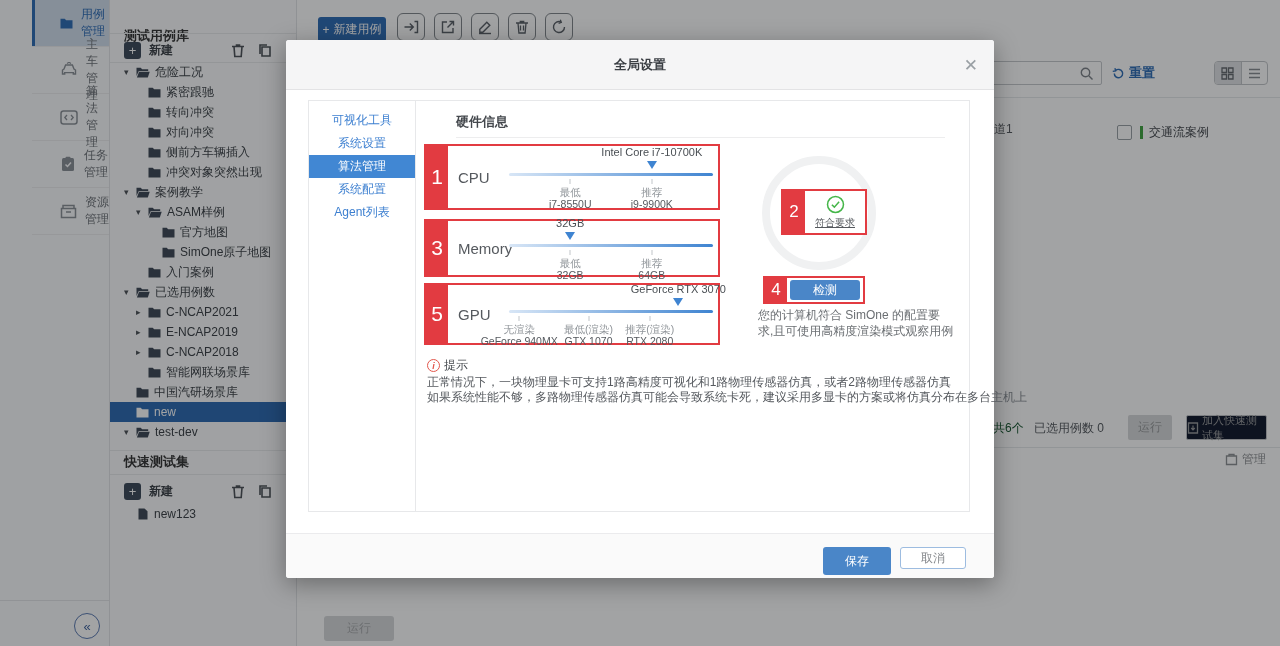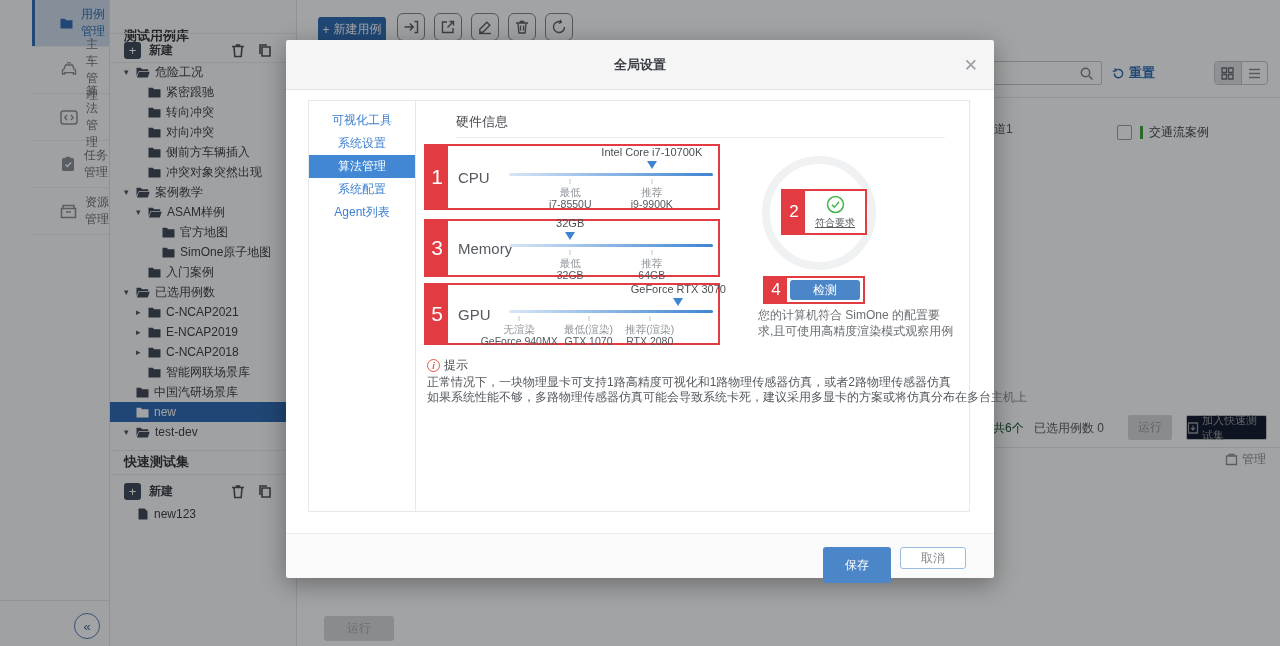--- a/index.html
+++ b/index.html
@@ -64,21 +64,21 @@
   .overlay { position:absolute; left:0; top:0; right:0; bottom:0; background:rgba(10,12,16,0.38); z-index:5; }
   .modal { position:absolute; left:286px; top:40px; width:708px; height:538px; background:#fff; border-radius:3px; box-shadow:0 6px 24px rgba(0,0,0,0.35); z-index:10; }
   .m-header { height:50px; background:#f5f5f6; border-bottom:1px solid #e3e3e5; border-radius:3px 3px 0 0; position:relative; }
   .m-title { text-align:center; line-height:50px; font-size:13px; color:#3b3f44; font-weight:bold; }
   .m-close { position:absolute; right:16px; top:0; height:50px; display:flex; align-items:center; color:#9aa0a5; font-size:17px; }
   .m-panel { position:absolute; left:22px; top:60px; width:662px; height:412px; border:1px solid #e7e8ea; background:#fff; }
   .m-nav { position:absolute; left:0; top:0; bottom:0; width:107px; border-right:1px solid #e7e8ea; padding-top:8px; }
   .m-nav-item { height:23px; line-height:23px; text-align:center; font-size:12px; color:#3c7fd0; }
   .m-nav-item.selected { background:#4187d3; color:#fff; }
   .m-content { position:absolute; left:107px; right:0; top:0; bottom:0; }
-  .hw-title { position:absolute; left:40px; top:12px; font-size:13px; color:#44484d; }
+  .hw-title { position:absolute; left:40px; top:12px; font-size:13px; color:#44484d;font-weight:bold; }
   .hw-divider { position:absolute; left:40px; right:24px; top:36px; height:1px; background:#ededee; }
   .hw-stack { position:absolute; left:8px; top:43px; width:296px; }
   .hw-row { position:relative; border:2px solid #e23b41; background:#fff; }
   .mark-tab { position:absolute; left:0; top:0; bottom:0; width:22px; background:#e23b41; color:#fff; font-size:21px; display:flex; align-items:center; justify-content:center; }
   .hw-label { position:absolute; left:32px; top:50%; transform:translateY(-50%); font-size:15px; color:#55595e; }
   .hw-slider { position:absolute; left:83px; width:204px; top:50%; transform:translateY(-50%); height:62px; }
   .cur-label { position:absolute; top:0; transform:translateX(-50%); white-space:nowrap; font-size:11px; color:#4a4f54; }
   .cur-marker { position:absolute; top:15px; transform:translateX(-50%); width:0; height:0; border-left:5px solid transparent; border-right:5px solid transparent; border-top:8px solid #3f84d1; }
   .track { position:absolute; left:0; right:0; top:27px; height:3px; border-radius:2px; background:linear-gradient(to right,#d8e6f6,#3f84d1); }
   .tick { position:absolute; top:33px; width:0; }
@@ -92,21 +92,21 @@
   .box-status .bs-body { flex:1; display:flex; flex-direction:column; align-items:center; justify-content:center; gap:2px; }
   .bs-label { font-size:10px; color:#55595e;text-decoration:underline; }
   .box-detect { left:347px; top:175px; width:102px; height:28px; }
   .box-detect .bd-body { flex:1; display:flex; align-items:center; justify-content:center; }
   .btn-detect { width:70px; height:20px; background:#4a86c8; border-radius:3px; color:#fff; font-size:12px; display:flex; align-items:center; justify-content:center; }
   .detect-desc { position:absolute; left:342px; top:206px; width:214px; font-size:12px; color:#6b6f73; line-height:16px; }
   .hint-head { position:absolute; left:11px; top:256px; display:flex; align-items:center; gap:4px; font-size:12px; color:#44484d; }
   .hint-i { width:13px; height:13px; border:1px solid #e2574c; border-radius:50%; color:#e2574c; font-size:9px; display:flex; align-items:center; justify-content:center; font-style:italic; font-weight:bold; }
   .hint-lines { position:absolute; left:11px; top:274px; font-size:12px; color:#55595e; line-height:15px; white-space:nowrap; }
   .m-footer { position:absolute; left:0; right:0; bottom:0; height:45px; background:#fafafa; border-top:1px solid #ebebed; border-radius:0 0 3px 3px; }
-  .btn-save { position:absolute; left:537px; top:13px; width:68px; height:36px; background:#4a86c8; border-radius:3px; color:#fff; font-size:12px; display:flex; align-items:center; justify-content:center; }
+  .btn-save { position:absolute; left:537px; top:13px; width:68px; height:28px; background:#4a86c8; border-radius:3px; color:#fff; font-size:12px; display:flex; align-items:center; justify-content:center; }
   .btn-cancel { position:absolute; left:614px; top:13px; width:66px; height:22px; background:#fff; border:1px solid #9dbce0; border-radius:3px; color:#85888c; font-size:12px; display:flex; align-items:center; justify-content:center; }
   svg { display:block; }
 </style>
 </head>
 <body>
 
 <div id="stage">
 
   <aside class="sidebar">
     <div>

